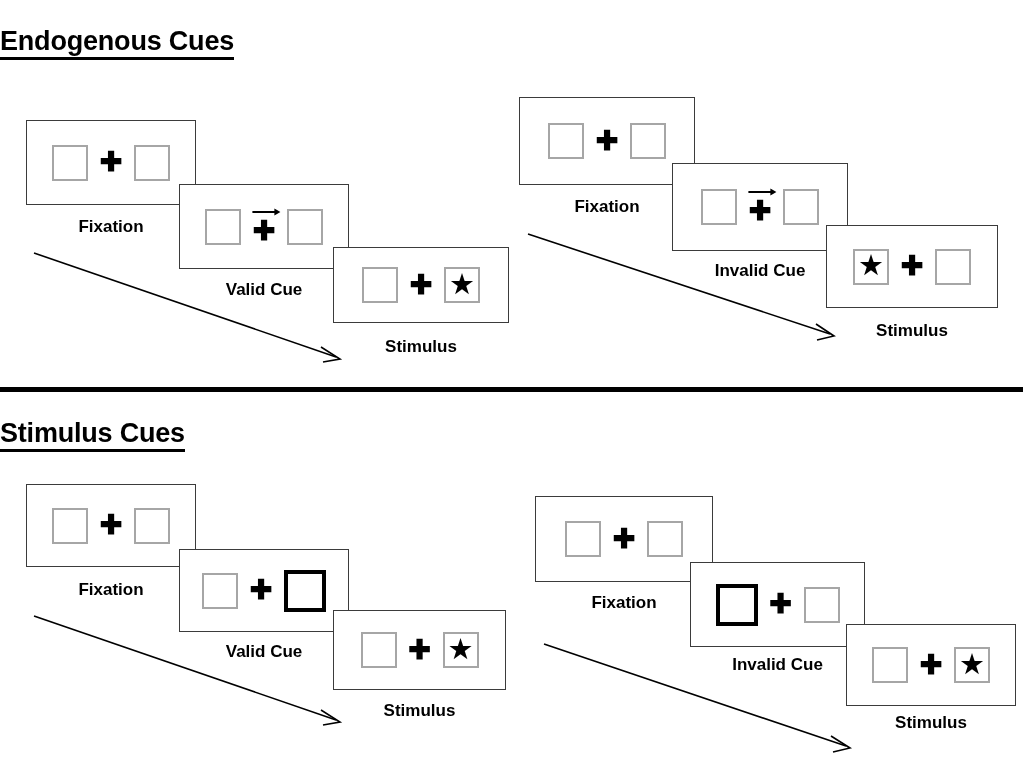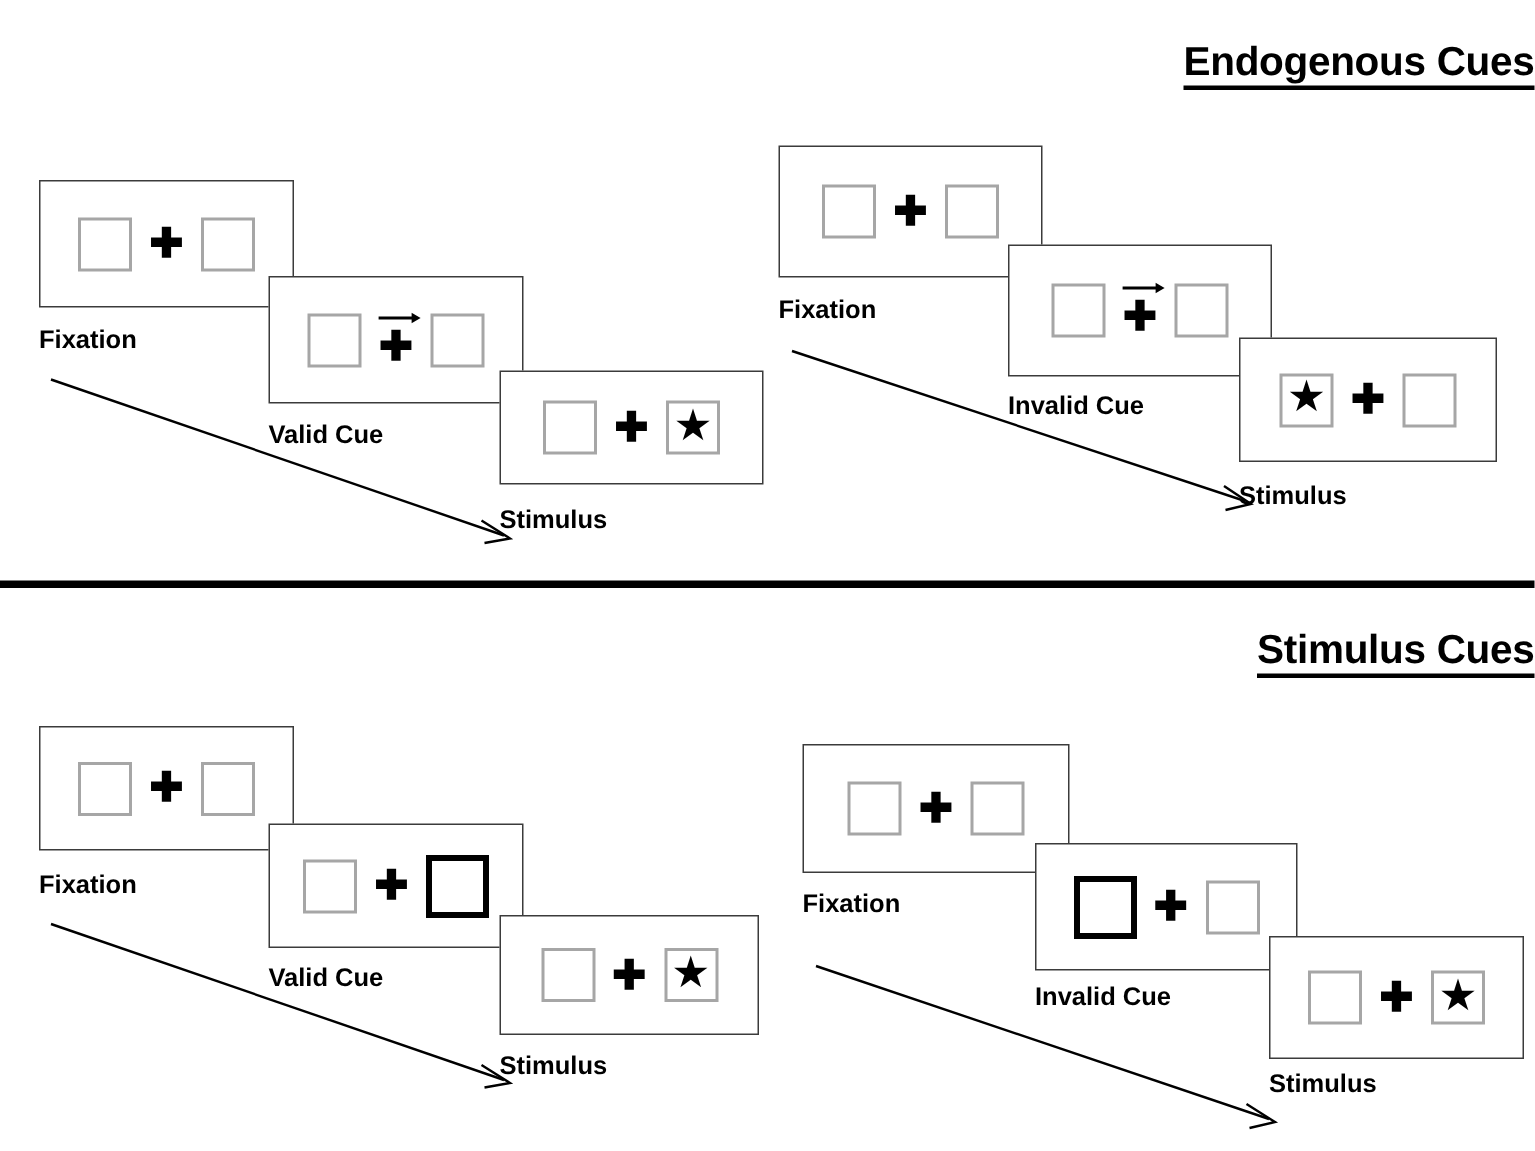--- a/index.html
+++ b/index.html
@@ -15,21 +15,21 @@
     overflow: hidden;
     font-family: "Liberation Sans", sans-serif;
     color: #000000;
   }
 
   
   .section-title {
     position: absolute;
     width: 100%;
     left: 0;
-    text-align: right;
+    text-align: left;
     font-size: 27px;
     font-weight: bold;
     letter-spacing: -0.2px;
   }
   .section-title span {
     border-bottom: 3px solid #000;
     padding-bottom: 1px;
   }
 
   
@@ -109,20 +109,21 @@
     width: 30px;
     height: 10px;
   }
 
   
   .caption {
     position: absolute;
     font-size: 17px;
     font-weight: bold;
     white-space: nowrap;
+    text-align: center;
   }
 
   
   .flow-arrow {
     position: absolute;
     pointer-events: none;
   }
 </style>
 </head>
 <body>

